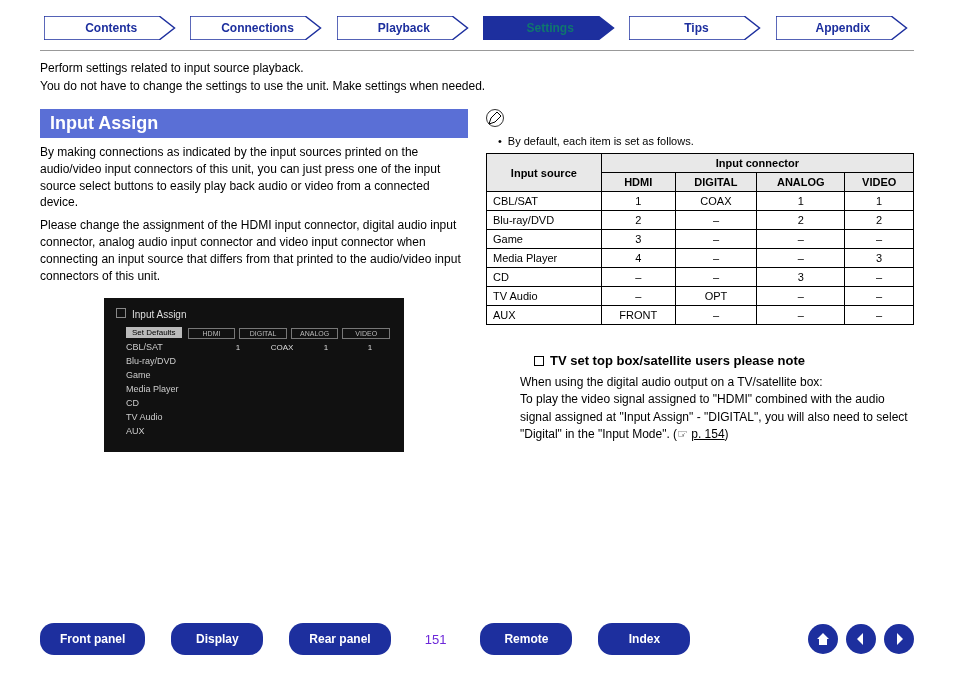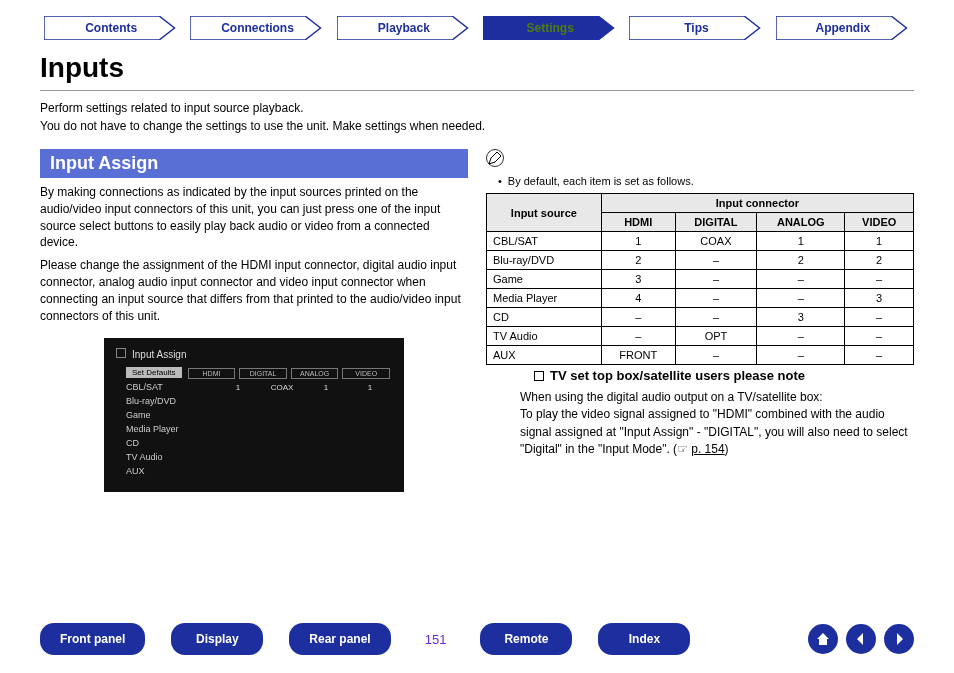--- a/index.html
+++ b/index.html
@@ -32,21 +32,21 @@
   .tab svg { position: absolute; left:0; top:0; width:100%; height:100%; }
   .tab-label {
     position: absolute;
     left: 0; right: 0; top: 0; bottom: 0;
     display: flex; align-items: center; justify-content: center;
     font-weight: bold;
     font-size: 12px;
     color: #1d2f9e;
     cursor: pointer;
   }
-  .tab.active .tab-label { color: #4d7c0f; }
+  .tab.active .tab-label { color: #0f766e; }
 
   .page {
     padding: 8px 40px 0 40px;
   }
   h1 {
     font-size: 28px;
     font-weight: bold;
     margin: 4px 0 6px 0;
   }
   hr.full {
@@ -110,21 +110,21 @@
   }
   table.conn th, table.conn td {
     border: 1px solid #000;
     padding: 3px 6px;
     text-align: center;
   }
   table.conn th { background:#e8e8e8; font-weight:bold; }
   table.conn td.src { text-align:left; }
 
   .subhead {
-    font-weight:bold; font-size:13px; margin:3px 0 6px 0;padding-left:48px;
+    font-weight:bold; font-size:13px; margin:28px 0 6px 0;padding-left:48px;
   }
   .subhead .box {
     display:inline-block; width:10px; height:10px; border:1.5px solid #000;
     margin-right:6px; position:relative; top:1px;
   }
   .sub-body { font-size:12px; line-height:1.45; margin-left:34px; }
   .sub-body .plink { text-decoration:underline; }
 
   
   .bottom {
@@ -195,21 +195,20 @@
     </div>
     <div class="tab">
       <svg viewBox="0 0 140 24" preserveAspectRatio="none">
         <path d="M6 0 H120 L136 12 L120 24 H6 L0 24 L0 0 Z" fill="#fff" stroke="#1d2f9e" stroke-width="1.5"></path>
       </svg>
       <div class="tab-label">Appendix</div>
     </div>
   </div>
 
 <div class="page">
-  <h1>Inputs</h1>
   <hr class="full">
   <div class="intro">
     <span>Perform settings related to input source playback.</span><br>
     <span>You do not have to change the settings to use the unit. Make settings when needed.</span>
   </div>
 
   <div class="columns">
     <div class="col">
       <div class="section-head">Input Assign</div>
       <div class="body-text">By making connections as indicated by the input sources printed on the audio/video input connectors of this unit, you can just press one of the input source select buttons to easily play back audio or video from a connected device.</div>

